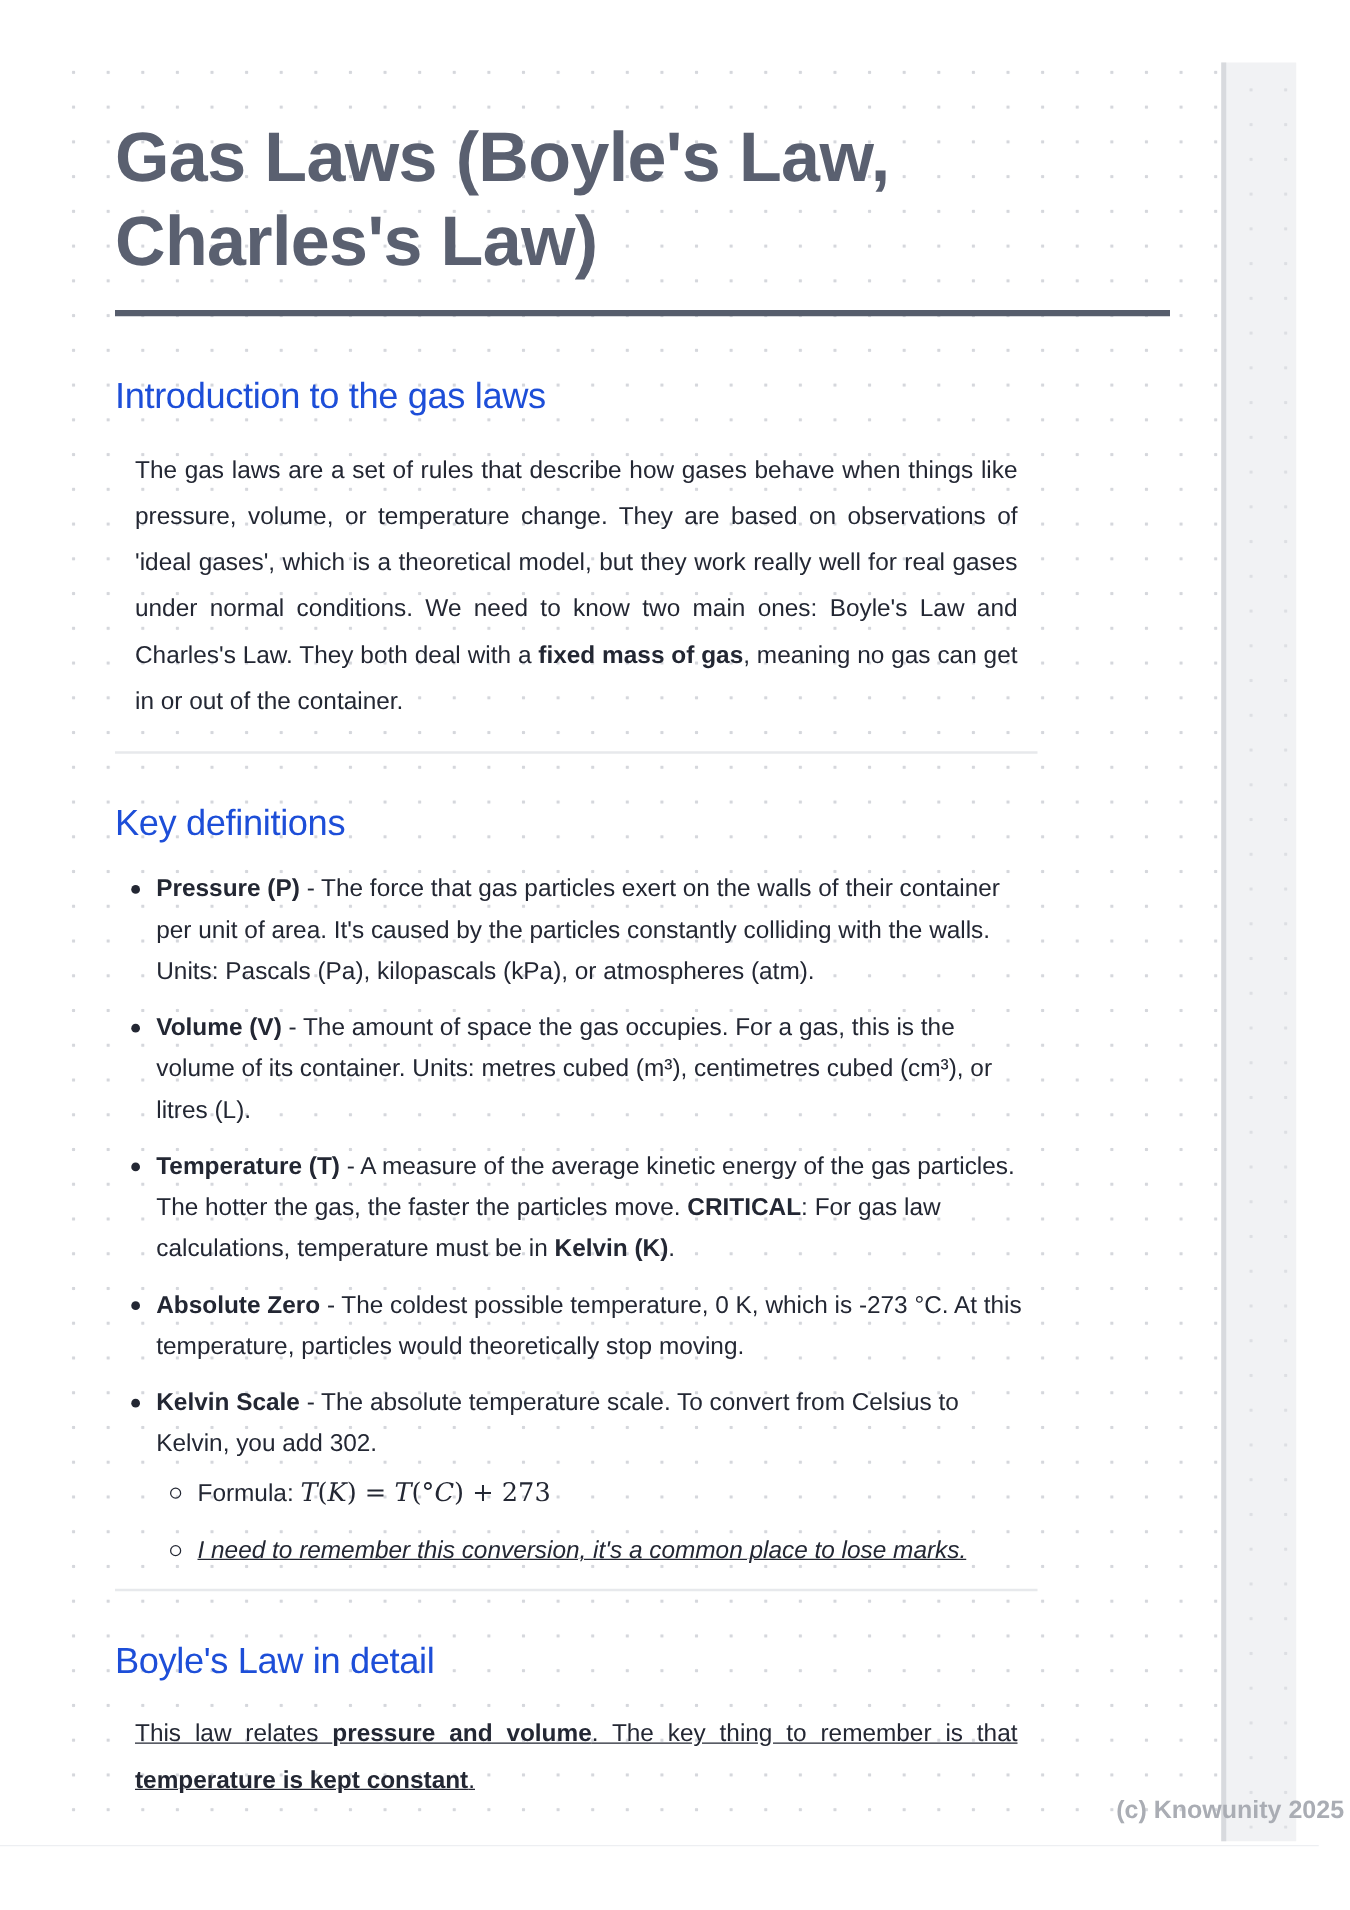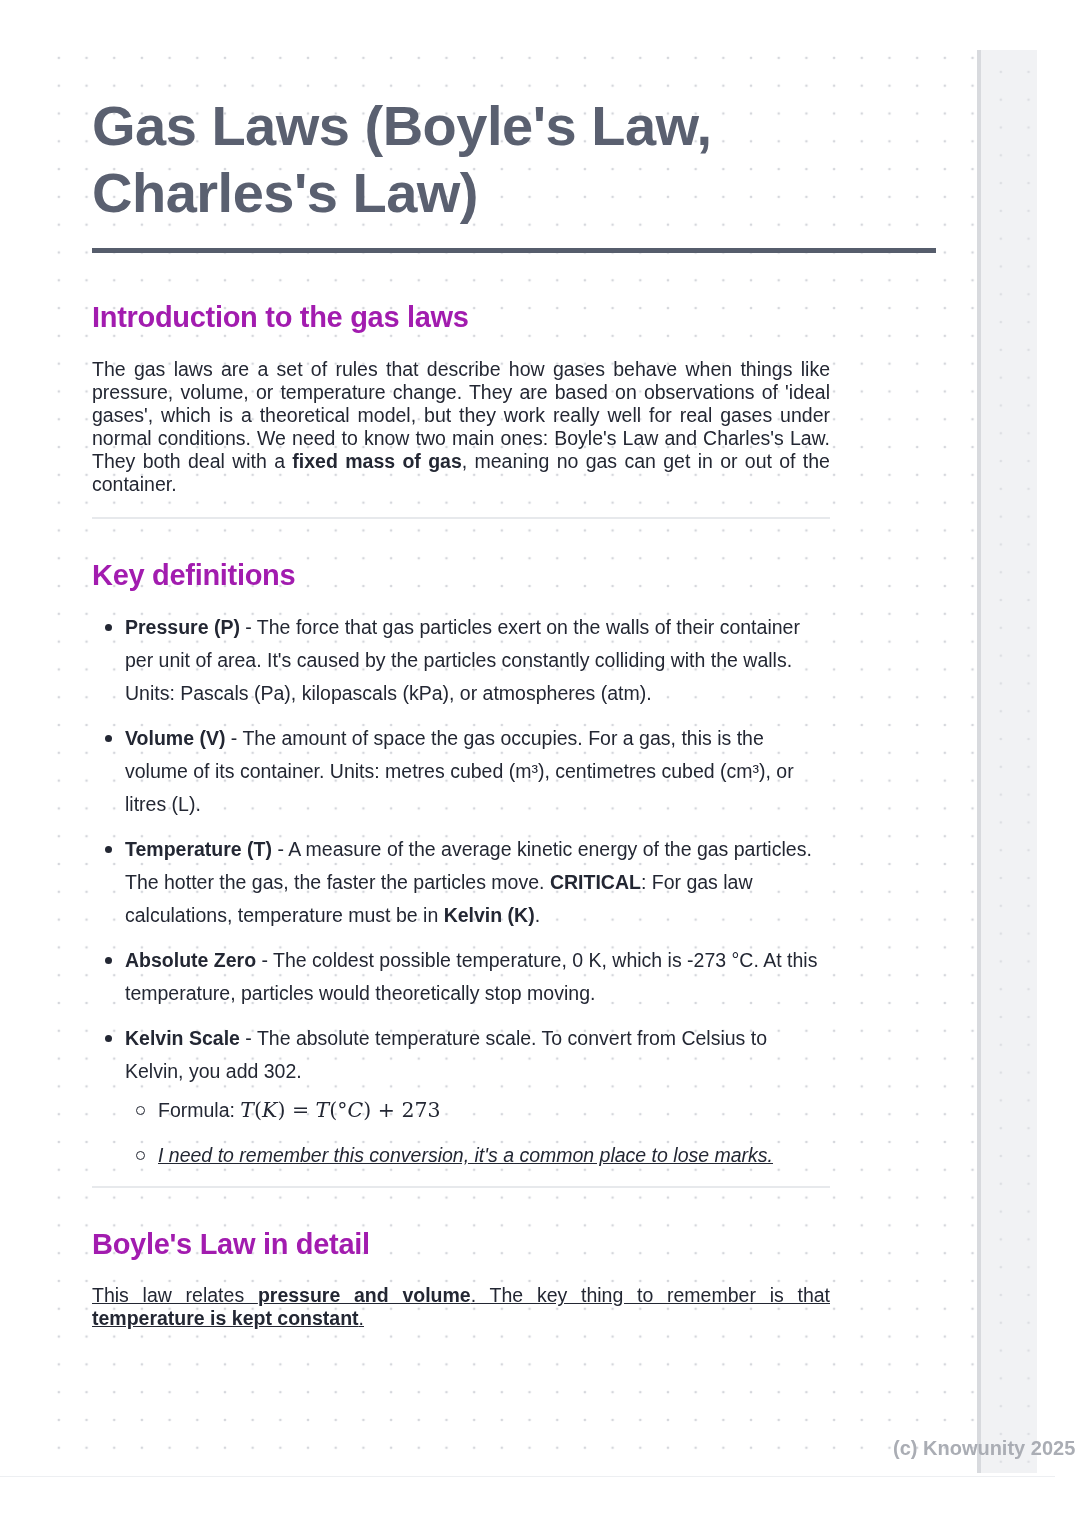--- a/index.html
+++ b/index.html
@@ -53,32 +53,32 @@
   }
 
   .rule {
     width: 844px; height: 5px;
     background: #565d6c;
     margin-top: 22px;
   }
 
   .h2 {
     font-size: 29px; line-height: 40px;
-    font-weight: 700;
+    font-weight: 400;
     letter-spacing: -0.3px;
-    color: #a21caf;
+    color: #1d4ed8;
     margin: 0;
   }
   .h2.intro   { margin-top: 44px; }
   .h2.keydefs { margin-top: 36px; }
   .h2.boyle   { margin-top: 36px; }
 
   p.lead, p.final {
-    margin: 21px 0 0;
-    font-size: 19.5px; line-height: 23px;
+    margin: 21px 16px 0;
+    font-size: 19.5px; line-height: 37px;
     text-align: justify;
   }
   p.final { margin-top: 20px; text-decoration: underline; }
 
   .b { font-weight: 700; }
 
   .divider {
     border: 0; height: 0;
     border-top: 2px solid #e7e9ec;
     margin: 21px 0 0;

